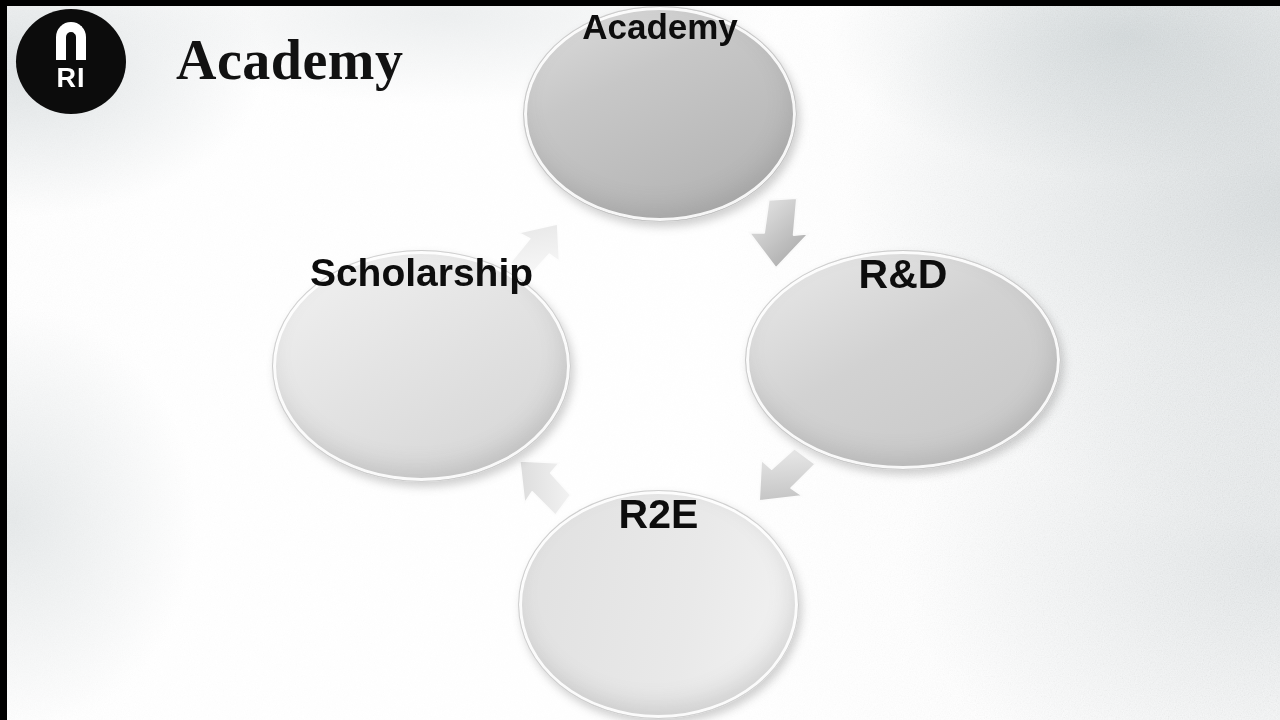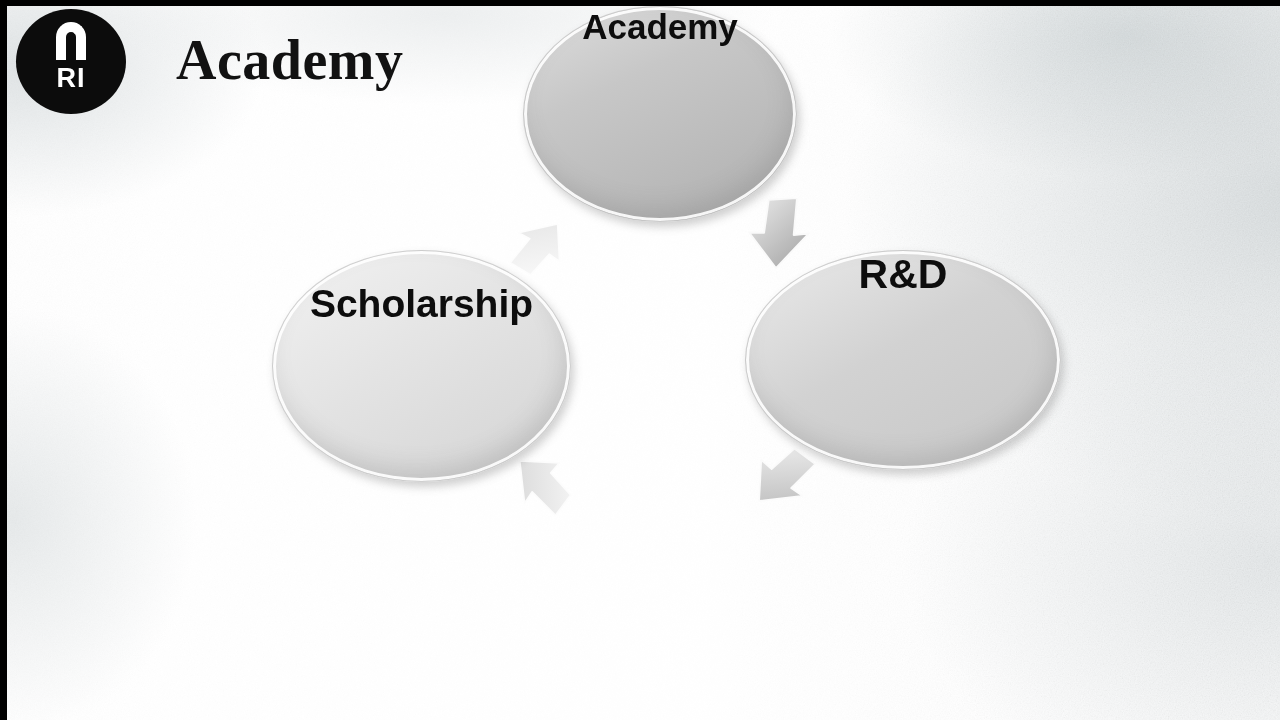--- a/index.html
+++ b/index.html
@@ -29,21 +29,21 @@
     border:1px solid rgba(200,200,200,0.8);}
   .node-label{font-weight:bold;color:#0d0d0d;}
   .node-academy{left:523px;top:6px;width:272px;height:214px;
     background:linear-gradient(155deg,#dedede 0%,#c7c7c7 35%,#bcbcbc 65%,#aeaeae 100%);}
   .node-academy .node-label{font-size:35px;}
   .node-rd{left:745px;top:250px;width:314px;height:218px;
     background:linear-gradient(150deg,#ebebeb 0%,#d2d2d2 45%,#c6c6c6 100%);}
   .node-rd .node-label{font-size:41px;}
   .node-scholarship{left:272px;top:250px;width:297px;height:230px;
     background:linear-gradient(150deg,#f2f2f2 0%,#e2e2e2 50%,#d3d3d3 100%);}
-  .node-scholarship .node-label{font-size:39px;margin-top:31px;}
+  .node-scholarship .node-label{font-size:39px;}
   .node-r2e{left:518px;top:490px;width:279px;height:227px;
     background:linear-gradient(100deg,#e0e0e0 0%,#e9e9e9 60%,#f3f3f3 100%);}
   .node-r2e .node-label{font-size:41px;}
   .arrow{position:absolute;z-index:2;}
   .arrow svg{display:block;width:100%;height:100%;}
   .arrow-tr{left:740px;top:196px;width:78px;height:74px;transform:rotate(8deg);}
   .arrow-br{left:746px;top:444px;width:72px;height:68px;transform:rotate(48deg);}
   .arrow-bl{left:506px;top:450px;width:72px;height:66px;transform:rotate(138deg);}
   .arrow-tl{left:506px;top:216px;width:66px;height:62px;transform:rotate(222deg);}
 </style>
@@ -129,17 +129,20 @@
       <polygon points="20,6 50,0 52,40 68,36 38,78 4,44 20,42" fill="url(#ag4)" stroke="#fdfdfd" stroke-width="2" stroke-linejoin="round"></polygon>
     </svg>
   </div>
 
   <div class="node node-academy">
     <span class="node-label">Academy</span>
   </div>
   <div class="node node-rd">
     <span class="node-label">R&amp;D</span>
   </div>
+  <div class="node node-r2e">
+    <span class="node-label">R2E</span>
+  </div>
   <div class="node node-scholarship">
     <span class="node-label">Scholarship</span>
   </div>
 
 </div>
 
 </body></html>

